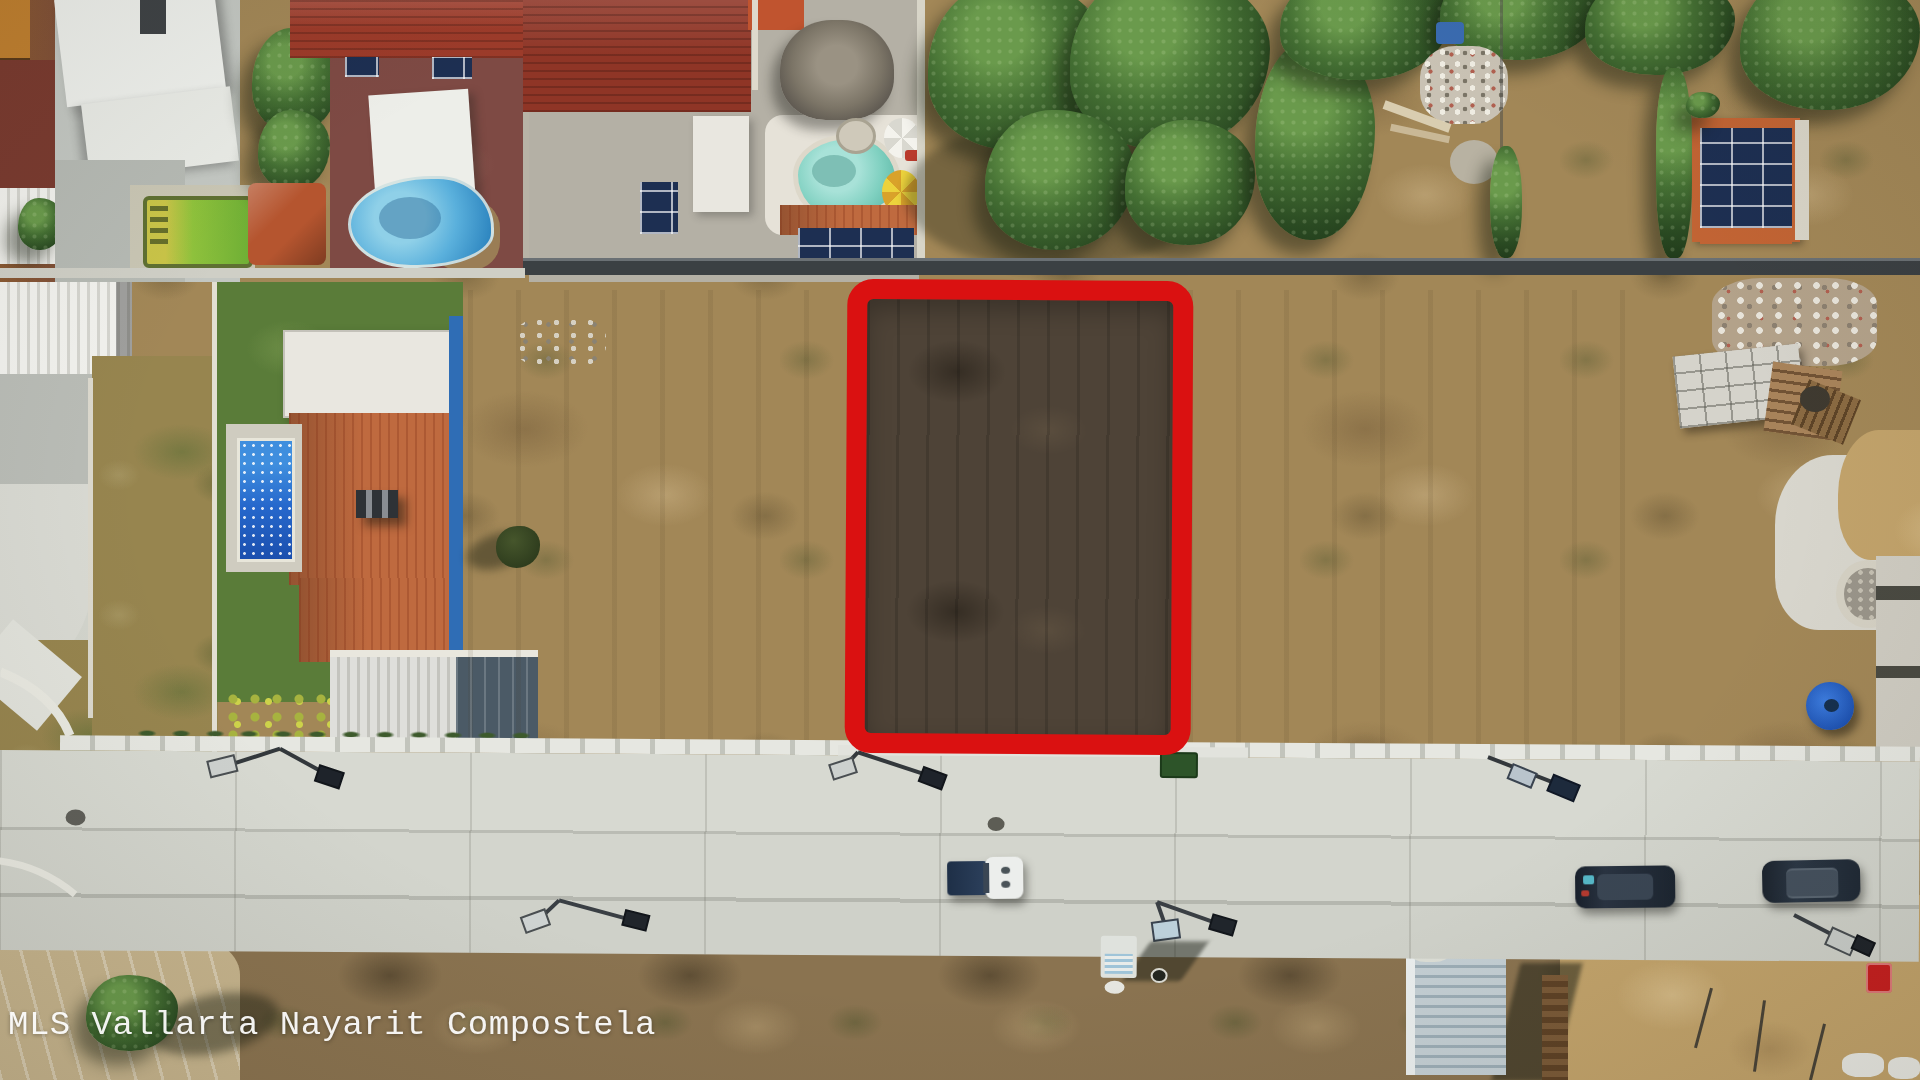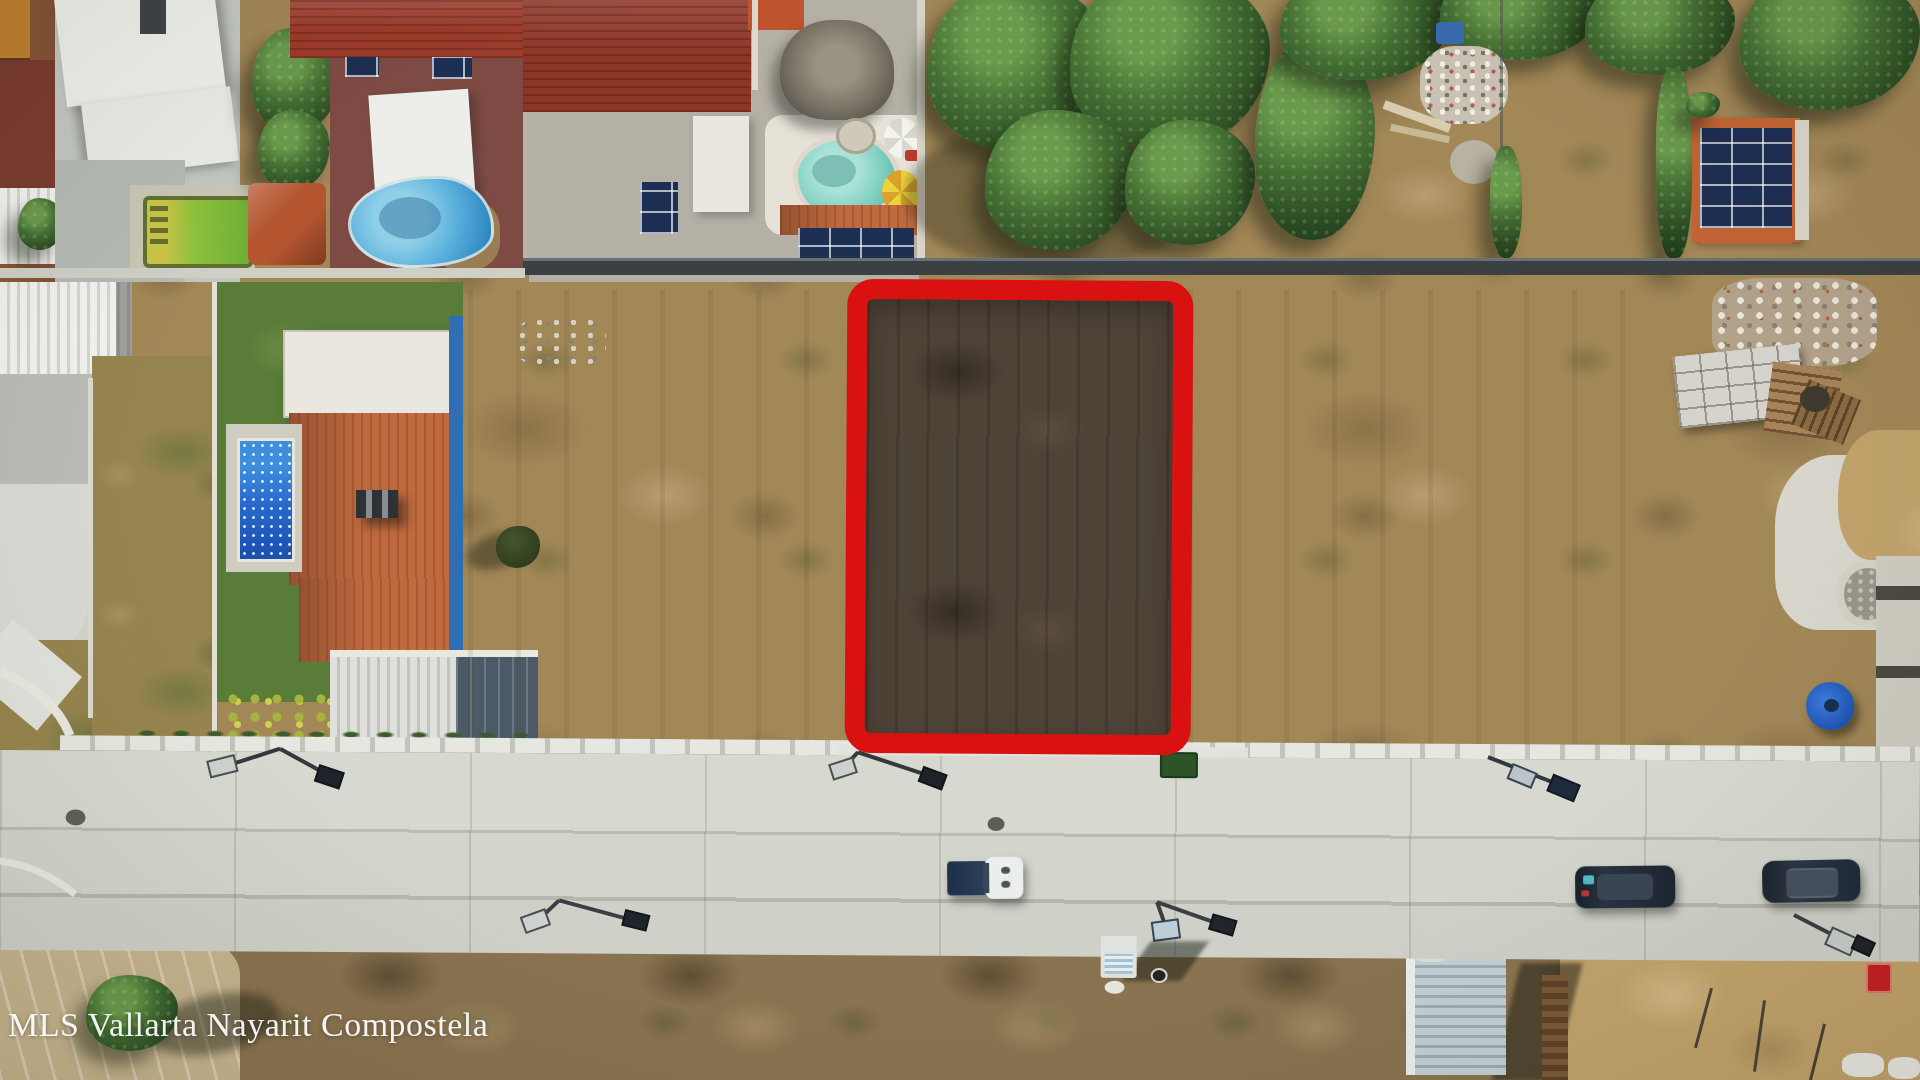--- a/index.html
+++ b/index.html
@@ -1,17 +1,17 @@
 <!DOCTYPE html>
 <html style="--lot-outline: #da1111; --lot-soil: #4e4337; --dirt: #a28757; --sand: #c2a36b; --concrete: #d3d5cd; --grass: #5a7c39; --roof-orange: #bf6a3f; --roof-red: #9c3b2a; --solar: #1d2f52; --pool-blue: #2668cc; --spa-turquoise: #6cc4b4; --palapa-thatch: #8a8274; --shed-roof-blue: #9cadb6; --tree-green: #2a4a22;"><head>
 <meta charset="utf-8">
 <style>
   html,body{margin:0;padding:0;background:#000;}
   #stage{position:relative;width:1920px;height:1080px;overflow:hidden;
-    font-family:Liberation Serif, serif;
+    font-family:Liberation Mono, monospace;
     background-color:var(--dirt,#a28757);
     background-image:
       radial-gradient(ellipse 90px 55px at 25% 30%, rgba(123,98,62,.55), transparent 70%),
       radial-gradient(ellipse 70px 45px at 75% 65%, rgba(205,180,135,.5), transparent 70%),
       radial-gradient(ellipse 50px 35px at 55% 15%, rgba(90,75,45,.4), transparent 70%),
       radial-gradient(ellipse 40px 28px at 10% 80%, rgba(74,84,44,.35), transparent 70%);
     background-size:420px 330px, 380px 300px, 300px 240px, 260px 200px;}
   .ab{position:absolute;}
   .tex-scrub{background-color:#97854f;background-image:
       radial-gradient(ellipse 70px 40px at 30% 40%, rgba(97,112,56,.6), transparent 70%),

